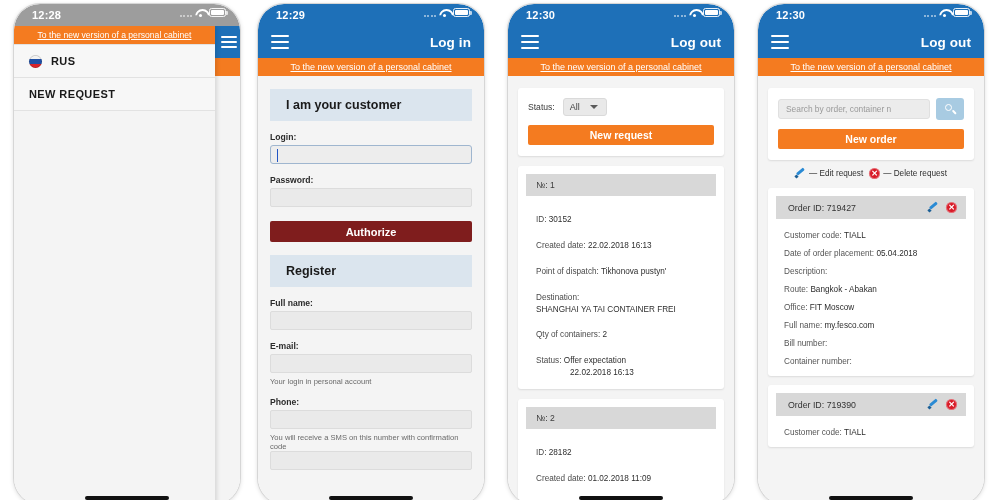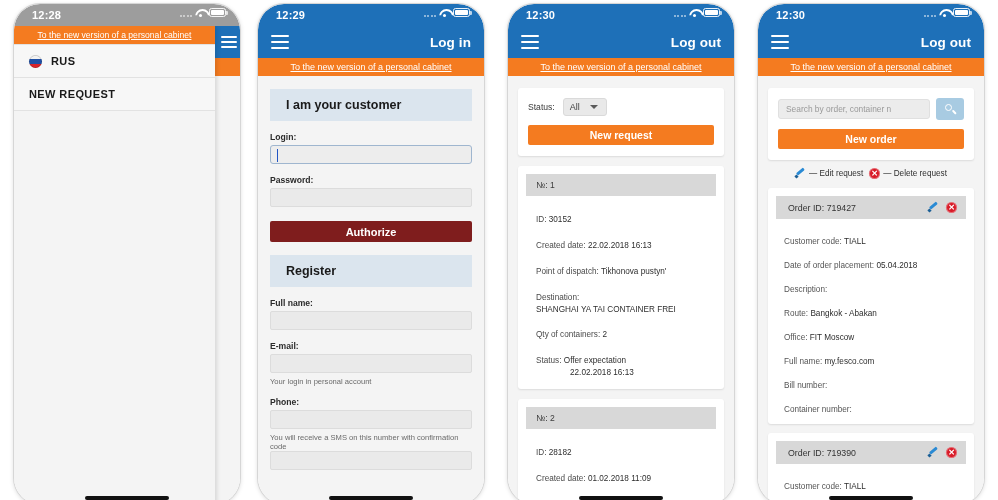--- a/index.html
+++ b/index.html
@@ -208,21 +208,21 @@
     background:#ffffff;margin:9px 10px 0 10px;border-radius:3px;
     box-shadow:0 1px 2px rgba(0,0,0,.10);overflow:hidden;
   }
   .ord-head{
     background:#d8d8d8;margin:8px 8px 0 8px;padding:6px 9px 6px 12px;
     display:flex;align-items:flex-end;justify-content:space-between;
     font-size:8.8px;color:#333;
   }
   .ord-acts{display:flex;align-items:center;gap:7px;}
   .ord-body{padding:3px 16px 10px 16px;}
-  .ord-kv{font-size:8.2px;color:#555;margin-top:15px;}
+  .ord-kv{font-size:8.2px;color:#555;margin-top:9px;}
   .ord-kv .v{color:#2d2d2d;}
 </style>
 </head>
 <body>
 
 <div class="stage">
 
   <div class="phone p1">
    <div class="inner">
     <div class="statusbar grey">

